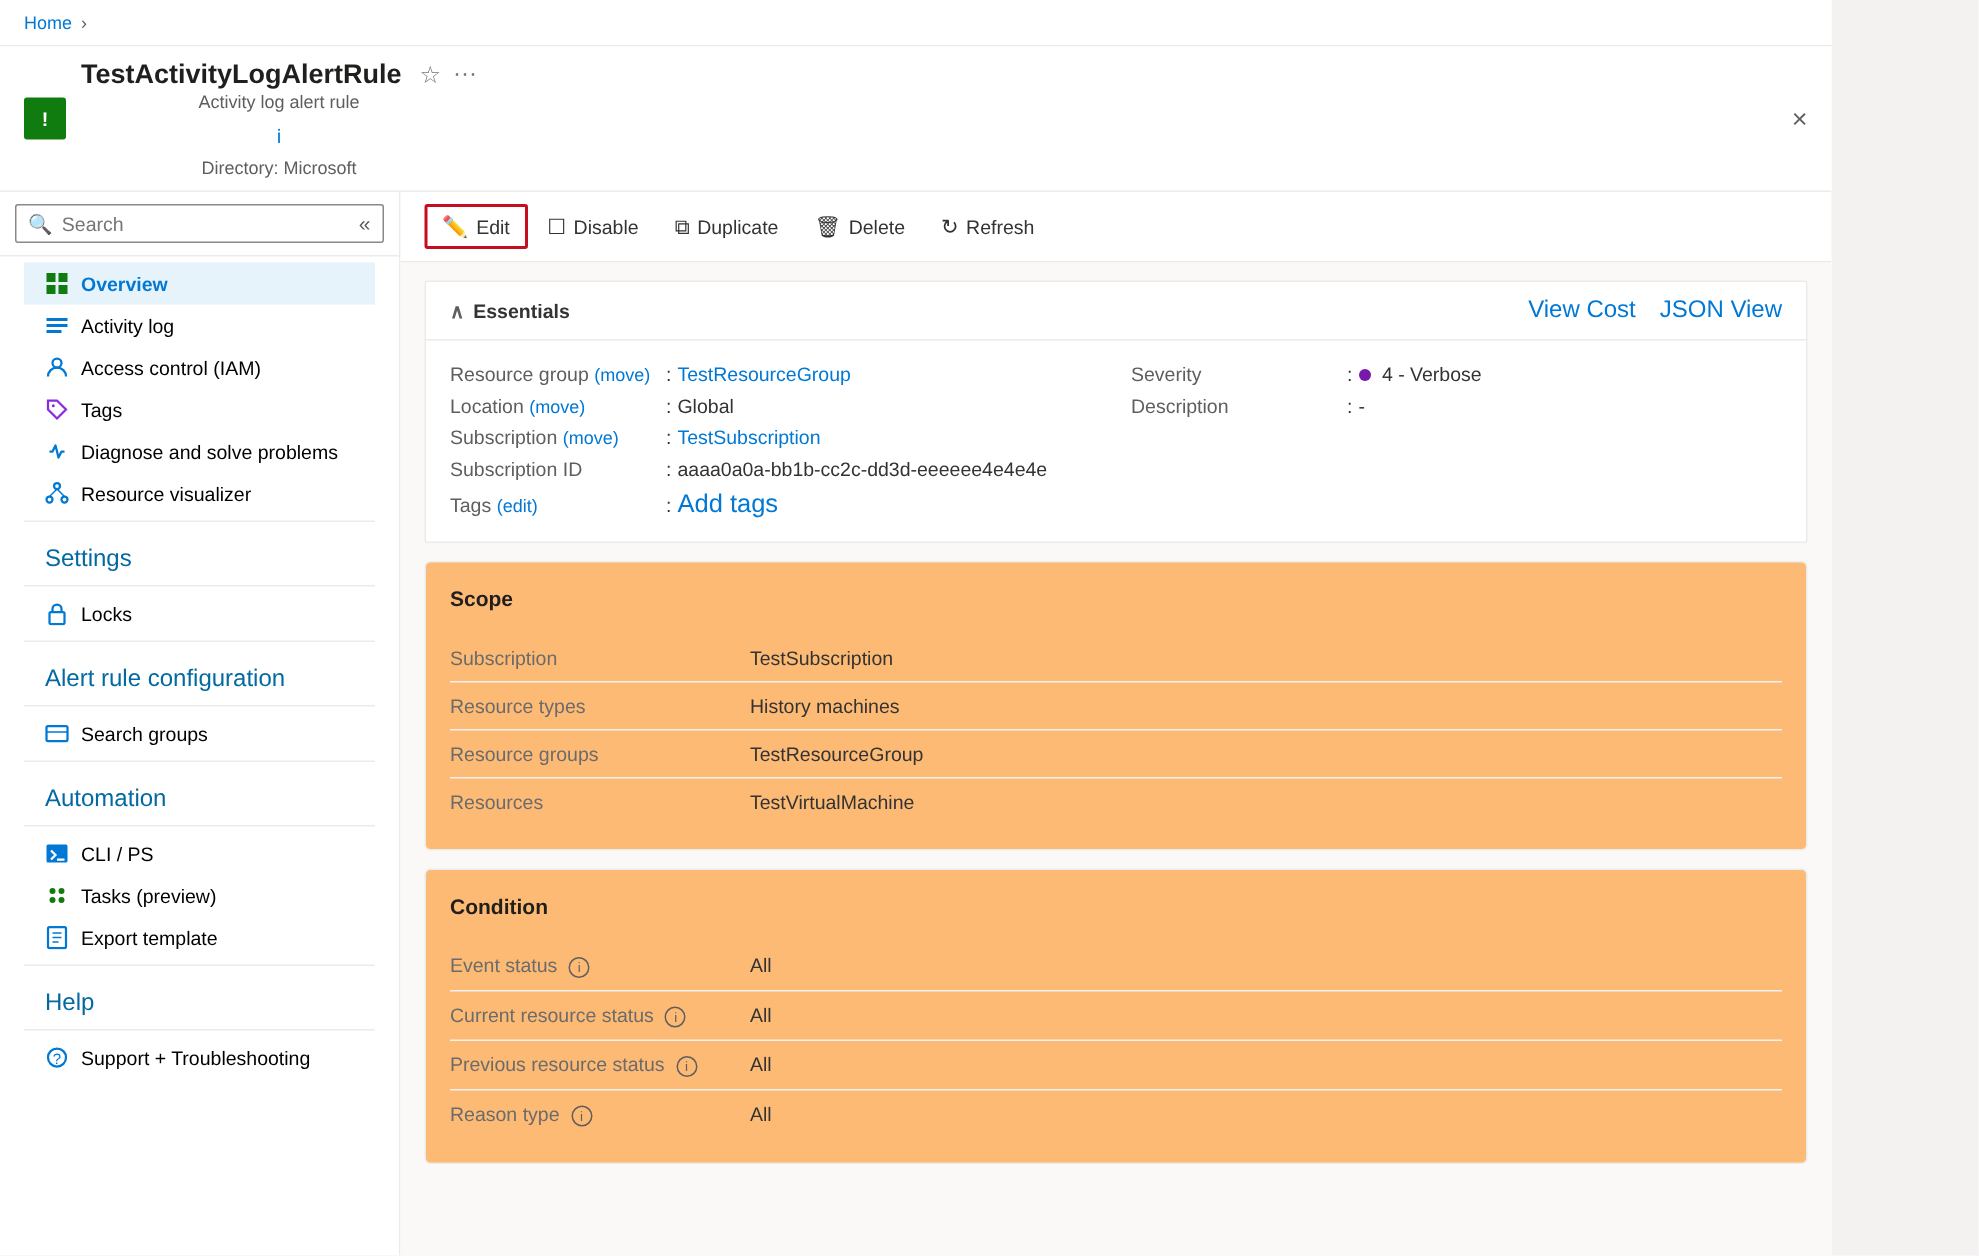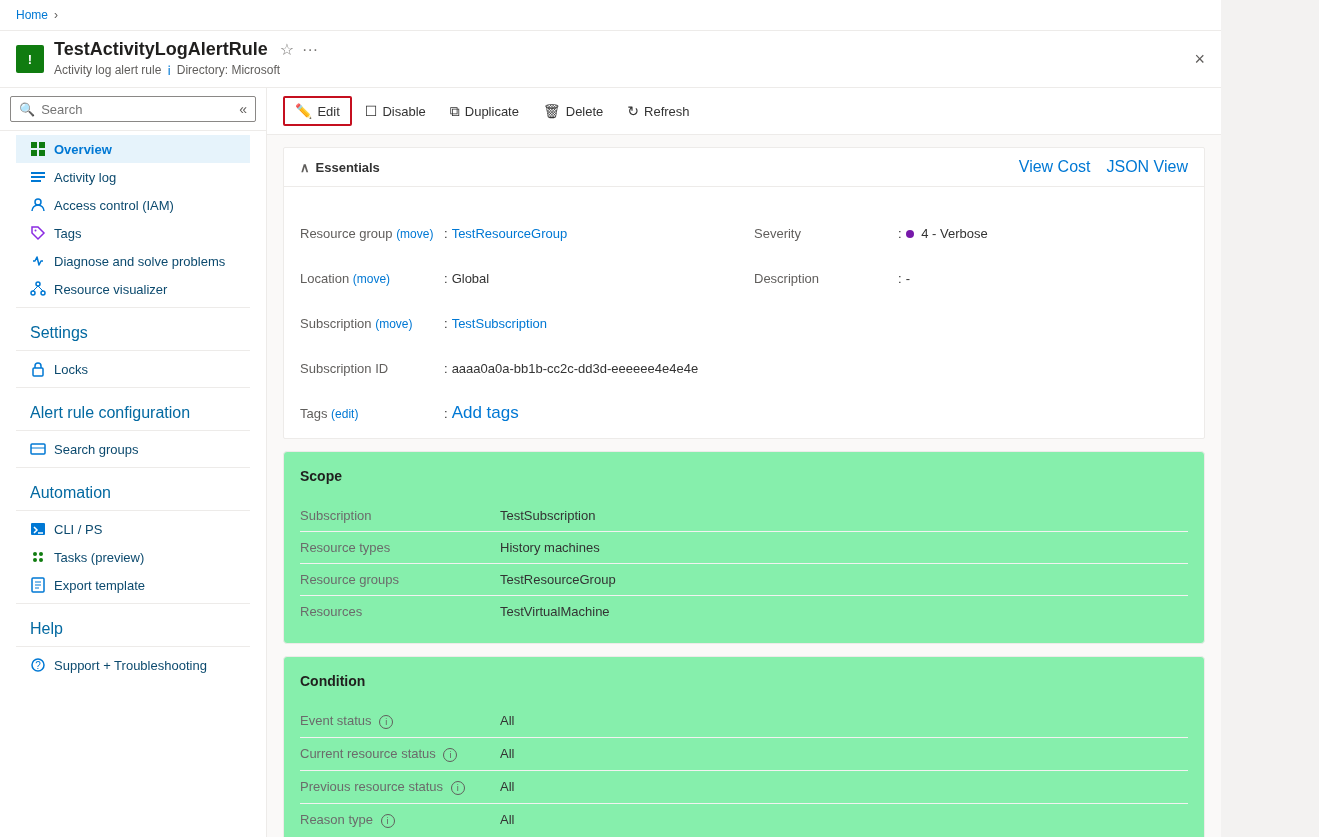--- a/index.html
+++ b/index.html
@@ -10,39 +10,39 @@
     
     .breadcrumb { padding: 8px 16px; font-size: 12px; color: #605e5c; display: flex; align-items: center; gap: 6px; background: #fff; border-bottom: 1px solid #edebe9; }
     .breadcrumb a { color: #0078d4; text-decoration: none; }
 
     
     .page-header { padding: 8px 16px; display: flex; align-items: center; gap: 10px; background: #fff; border-bottom: 1px solid #edebe9; }
     .header-icon { width: 28px; height: 28px; background: #107c10; border-radius: 2px; display: flex; align-items: center; justify-content: center; color: white; font-size: 14px; font-weight: bold; }
     .header-title { font-size: 18px; font-weight: 600; color: #201f1e; }
     .header-star { color: #797775; cursor: pointer; font-size: 16px; margin-left: 4px; }
     .header-more { color: #797775; cursor: pointer; font-size: 16px; }
-    .header-subtitle { font-size: 12px; color: #605e5c; display: flex; align-items: center; gap: 6px; margin-top: 1px; }
+    .header-subtitle { font-size: 12px; color: #605e5c; display: flex; align-items: center; gap: 6px; margin-top: 1px; flex-direction: column; }
     .header-subtitle .info-icon { color: #0078d4; font-size: 13px; }
     .header-title-group { display: flex; flex-direction: column; }
     .close-btn { margin-left: auto; color: #605e5c; cursor: pointer; font-size: 18px; }
 
     
     .main-layout { display: flex; flex: 1; overflow: hidden; }
 
     
     .sidebar { width: 267px; background: #fff; border-right: 1px solid #edebe9; overflow-y: auto; flex-shrink: 0; }
 
     .sidebar-search { padding: 8px 10px; border-bottom: 1px solid #edebe9; }
     .sidebar-search-box { display: flex; align-items: center; border: 1px solid #8a8886; border-radius: 2px; padding: 4px 8px; gap: 6px; background: #fff; }
     .sidebar-search-box input { border: none; outline: none; font-size: 13px; flex: 1; color: #333; }
     .search-icon-svg { color: #605e5c; font-size: 13px; }
     .sidebar-collapse { color: #605e5c; cursor: pointer; font-size: 14px; margin-left: auto; }
 
     .sidebar-nav { padding: 4px 16px; }
-    .nav-item { display: flex; align-items: center; gap: 8px; padding: 6px 14px; cursor: pointer; color: #0c4a6e; font-size: 13px; }
+    .nav-item { display: flex; align-items: center; gap: 8px; padding: 6px 14px; cursor: pointer; color: #000000; font-size: 13px; }
     .nav-item.active { background: #e6f3fb; color: #0078d4; font-weight: 600; }
     .nav-item .nav-icon { width: 16px; height: 16px; display: inline-flex; align-items: center; justify-content: center; flex-shrink: 0; }
 
     .nav-section-label { padding: 12px 14px 4px; font-size: 16px; font-weight: 400; color: #0369a1; }
     .nav-divider { border: none; border-top: 1px solid #edebe9; margin: 4px 0; }
 
     
     .content-area { flex: 1; overflow-y: auto; background: #faf9f8; }
 
     
@@ -53,30 +53,30 @@
 
     
     .essentials-section { margin: 12px 16px; background: #fff; border: 1px solid #edebe9; border-radius: 2px; padding: 0; }
     .essentials-header { display: flex; align-items: center; justify-content: space-between; padding: 10px 16px; border-bottom: 1px solid #edebe9; }
     .essentials-title { font-size: 13px; font-weight: 600; display: flex; align-items: center; gap: 6px; }
     .essentials-links { display: flex; gap: 16px; }
     .essentials-links a { color: #0078d4; text-decoration: none; font-size: 16px; }
 
     .essentials-grid { display: grid; grid-template-columns: 1fr 1fr; padding: 12px 16px; gap: 6px 20px; }
     .essentials-row { display: flex; align-items: baseline; gap: 4px; font-size: 13px; padding: 3px 0; }
-    .essentials-label { color: #605e5c; min-width: 140px; flex-shrink: 0; margin-top: 24px; }
+    .essentials-label { color: #605e5c; min-width: 140px; flex-shrink: 0; }
     .essentials-value { color: #333; }
     .essentials-value a { color: #0078d4; text-decoration: none; }
     .move-link { color: #0078d4; text-decoration: none; font-size: 12px; }
     .edit-link { color: #0078d4; text-decoration: none; font-size: 12px; }
     .add-link { color: #0078d4; text-decoration: none; font-size: 17px; }
     .severity-dot { display: inline-block; width: 8px; height: 8px; border-radius: 50%; background: #7719aa; margin-right: 4px; }
 
     
-    .card { margin: 0 16px 12px; background: #86efac; border: 1px solid #edebe9; border-radius: 4px; padding: 16px; }
+    .card { margin: 0 16px 12px; background: #fdba74; border: 1px solid #edebe9; border-radius: 4px; padding: 16px; }
     .card-title { font-size: 14px; font-weight: 600; margin-bottom: 16px; color: #201f1e; }
     .card-row { display: flex; align-items: baseline; padding: 8px 0; border-bottom: 1px solid #f3f2f1; }
     .card-row:last-child { border-bottom: none; }
     .card-label { color: #6b6b6b; width: 200px; flex-shrink: 0; font-size: 13px; }
     .card-value { color: #333; font-size: 13px; }
     .info-circle { display: inline-flex; align-items: center; justify-content: center; width: 14px; height: 14px; border-radius: 50%; border: 1px solid #605e5c; color: #605e5c; font-size: 9px; margin-left: 4px; cursor: help; }
   </style>
 </head>
 <body>
 

